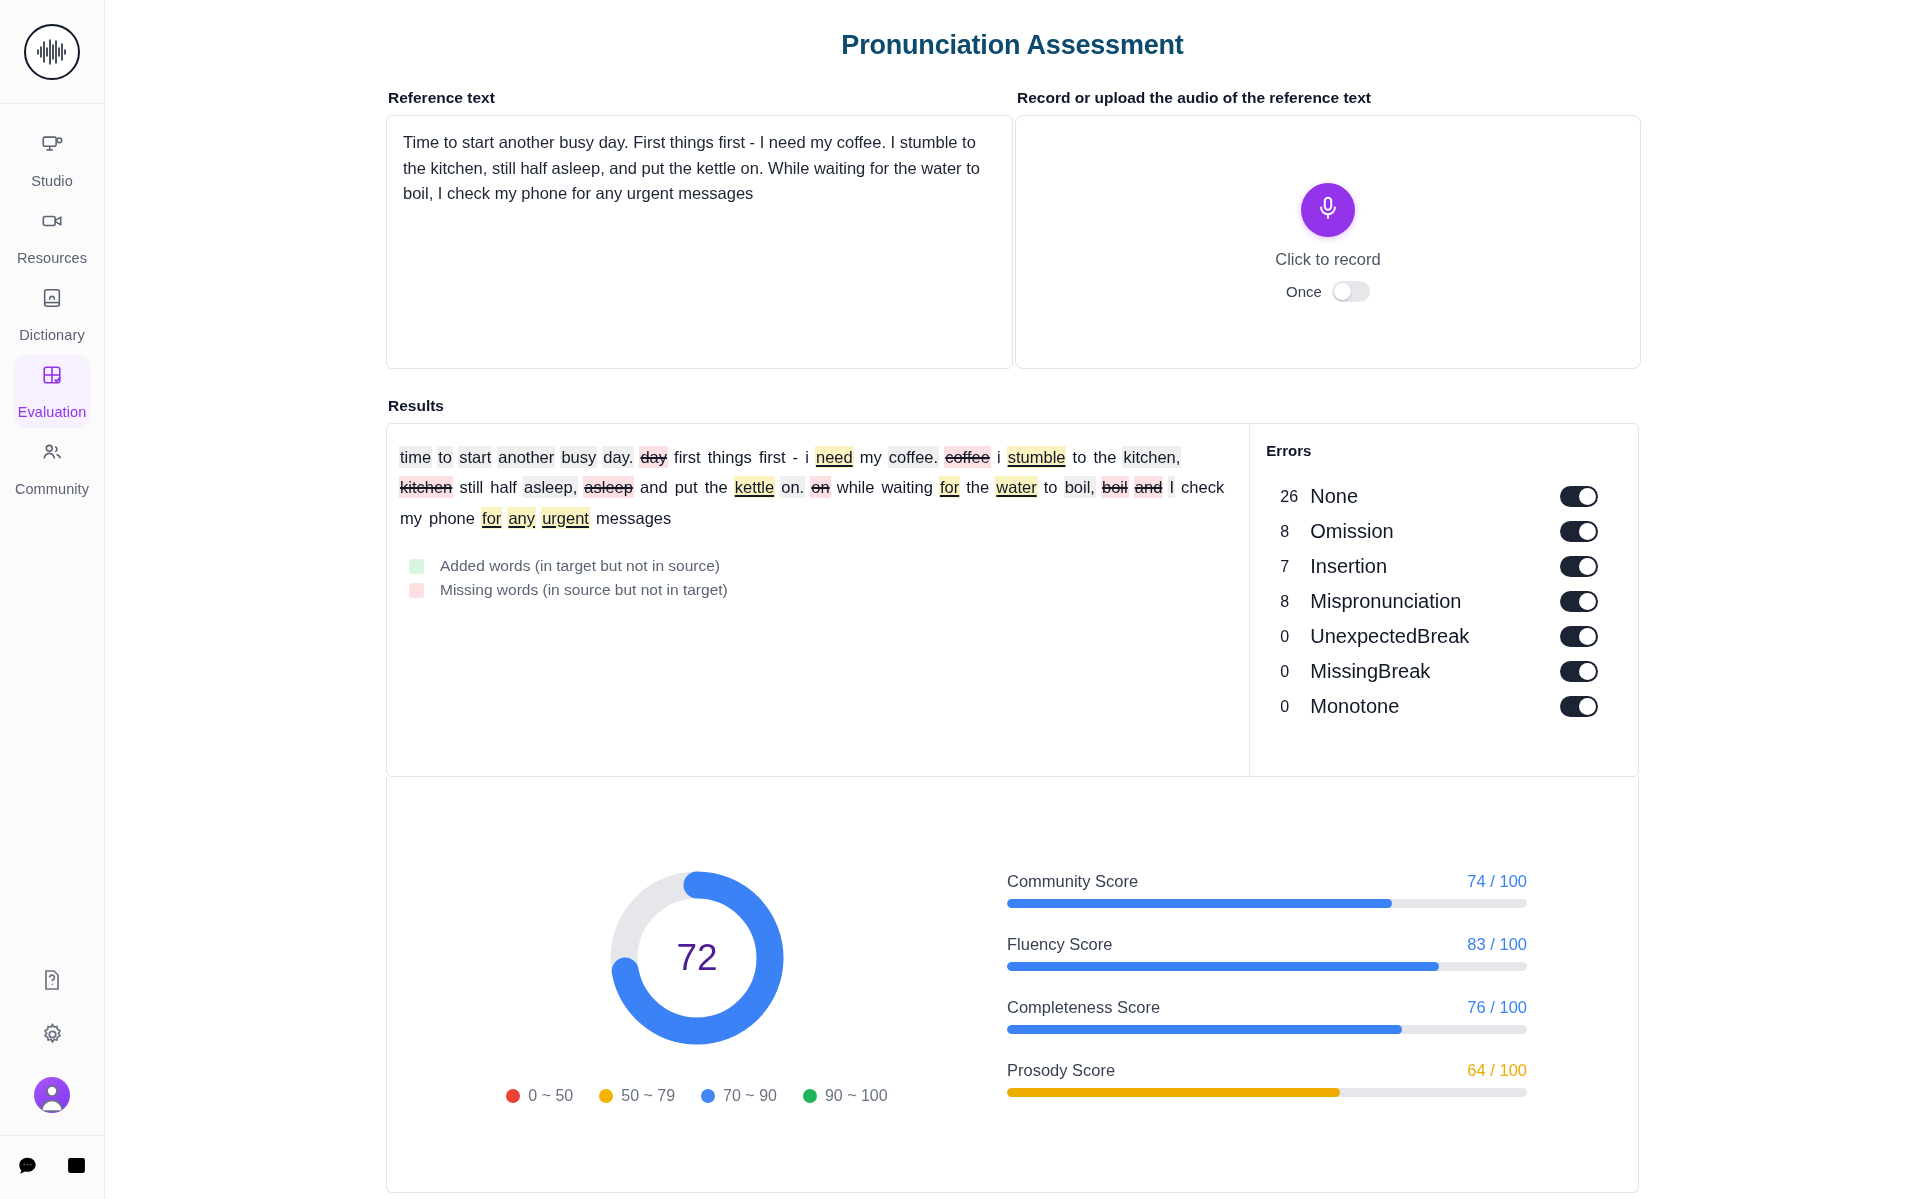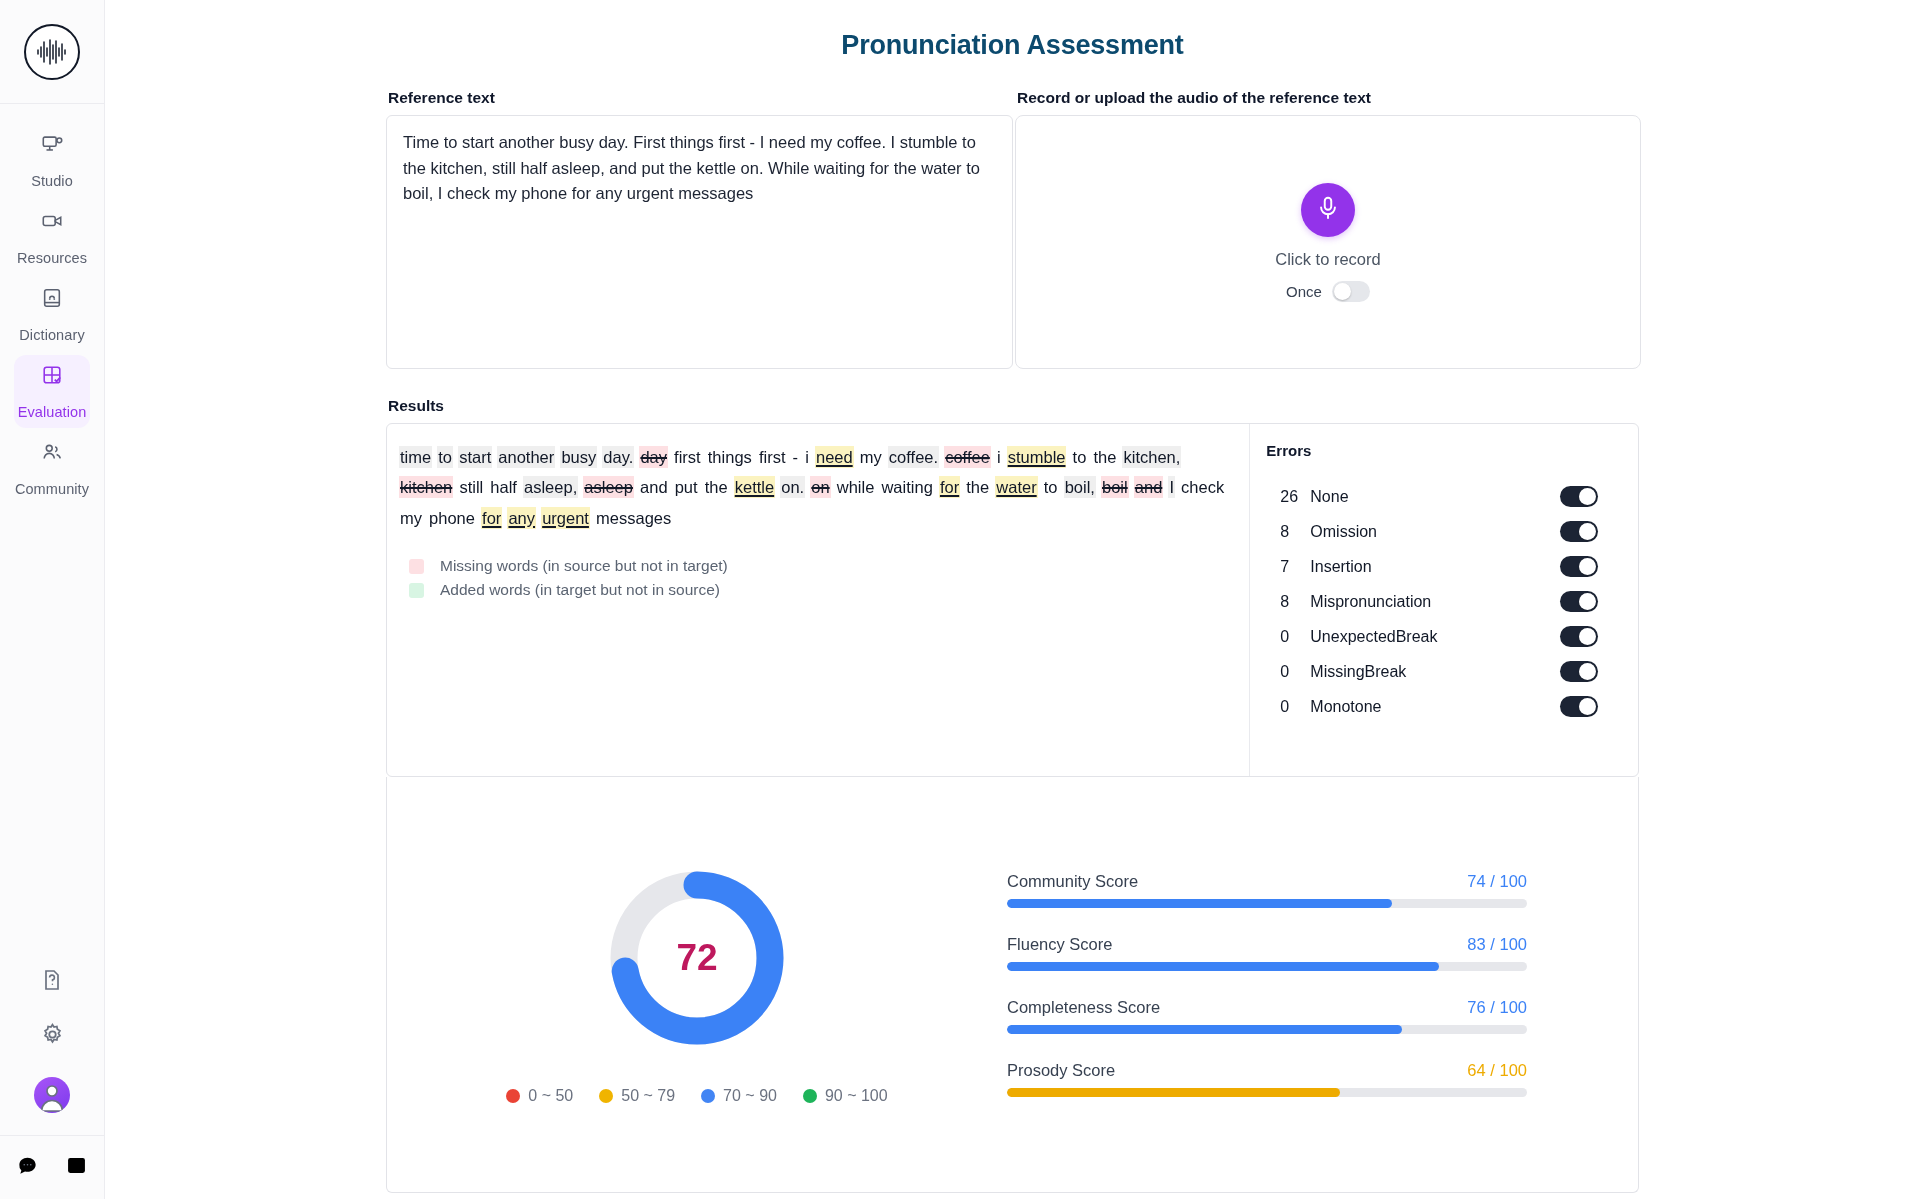--- a/index.html
+++ b/index.html
@@ -143,21 +143,21 @@
   .sw-added { background: #d8f5e3; }
   .legend-text { font-size: 15.5px; color: #5b6472; }
 
   .results-right { width: 388px; padding: 18px 22px 10px 12px; }
   .errors-title { font-size: 15px; font-weight: bold; color: #0f172a; margin-bottom: 20px; margin-left: 4px;}
   .err-row {
     display: flex; align-items: center;
     height: 35px; padding-left: 18px;
   }
   .err-count { font-size: 16px; color: #111827; width: 30px; }
-  .err-name { font-size: 16px; color: #111827; flex: 1 1 auto; }
+  .err-name { font-size: 20px; color: #111827; flex: 1 1 auto; }
   .switch-on {
     width: 38px; height: 21px; border-radius: 11px;
     background: #1c2434; position: relative; cursor: pointer;
     margin-right: 18px;
   }
   .switch-on::after {
     content: ""; position: absolute; right: 2px; top: 2px;
     width: 17px; height: 17px; border-radius: 50%;
     background: #fff; box-shadow: 0 1px 2px rgba(0,0,0,.22);
   }
@@ -168,21 +168,21 @@
     border: 1px solid #e2e3e8; border-top: none; border-radius: 0 0 6px 6px;
     background: #fff;
     display: flex; align-items: center;
     height: 416px;
   }
   .donut-col { width: 620px; display: flex; flex-direction: column; align-items: center; justify-content: center; }
   .donut-wrap { position: relative; width: 186px; height: 186px; }
   .donut-value {
     position: absolute; inset: 0;
     display: flex; align-items: center; justify-content: center;
-    font-size: 37px; font-weight: bold; color: #be185d;
+    font-size: 37px; font-weight: normal; color: #4c1d95;
   }
   .donut-legend { display: flex; gap: 26px; margin-top: 36px; }
   .dl-item { display: flex; align-items: center; gap: 8px; }
   .dl-dot { width: 14px; height: 14px; border-radius: 50%; }
   .dl-text { font-size: 16px; color: #6b7280; }
 
   .bars-col { width: 560px; padding-right: 40px; }
   .bar-block { margin-bottom: 27px; }
   .bar-block:last-child { margin-bottom: 0; }
   .bar-head { display: flex; justify-content: space-between; align-items: baseline; margin-bottom: 8px; }
@@ -353,26 +353,26 @@
       </div>
 
       <div class="field-label results-label">Results</div>
 
       <section class="results-card">
         <div class="results-left">
           <div class="aligned-text" id="aligned-text"><span class="w-none">time</span> <span class="w-none">to</span> <span class="w-none">start</span> <span class="w-none">another</span> <span class="w-none">busy</span> <span class="w-none">day.</span> <span class="w-miss">day</span> <span class="w-plain">first</span> <span class="w-plain">things</span> <span class="w-plain">first</span> <span class="w-plain">-</span> <span class="w-plain">i</span> <span class="w-mis">need</span> <span class="w-plain">my</span> <span class="w-none">coffee.</span> <span class="w-miss">coffee</span> <span class="w-plain">i</span> <span class="w-mis">stumble</span> <span class="w-plain">to</span> <span class="w-plain">the</span> <span class="w-none">kitchen,</span> <span class="w-miss">kitchen</span> <span class="w-plain">still</span> <span class="w-plain">half</span> <span class="w-none">asleep,</span> <span class="w-miss">asleep</span> <span class="w-plain">and</span> <span class="w-plain">put</span> <span class="w-plain">the</span> <span class="w-mis">kettle</span> <span class="w-none">on.</span> <span class="w-miss">on</span> <span class="w-plain">while</span> <span class="w-plain">waiting</span> <span class="w-mis">for</span> <span class="w-plain">the</span> <span class="w-mis">water</span> <span class="w-plain">to</span> <span class="w-none">boil,</span> <span class="w-miss">boil</span> <span class="w-miss">and</span> <span class="w-none">I</span> <span class="w-plain">check</span> <span class="w-plain">my</span> <span class="w-plain">phone</span> <span class="w-mis">for</span> <span class="w-mis">any</span> <span class="w-mis">urgent</span> <span class="w-plain">messages</span> </div>
 
           <div class="legend-block">
             <div class="legend-row">
+              <span class="swatch sw-added"></span>
+              <span class="legend-text">Added words (in target but not in source)</span>
+            </div>
+            <div class="legend-row">
               <span class="swatch sw-missing"></span>
               <span class="legend-text">Missing words (in source but not in target)</span>
-            </div>
-            <div class="legend-row">
-              <span class="swatch sw-added"></span>
-              <span class="legend-text">Added words (in target but not in source)</span>
             </div>
           </div>
         </div>
 
         <div class="results-right">
           <div class="errors-title">Errors</div>
           <div id="errors-list">
               <div class="err-row">
                 <span class="err-count">26</span>
                 <span class="err-name">None</span>

